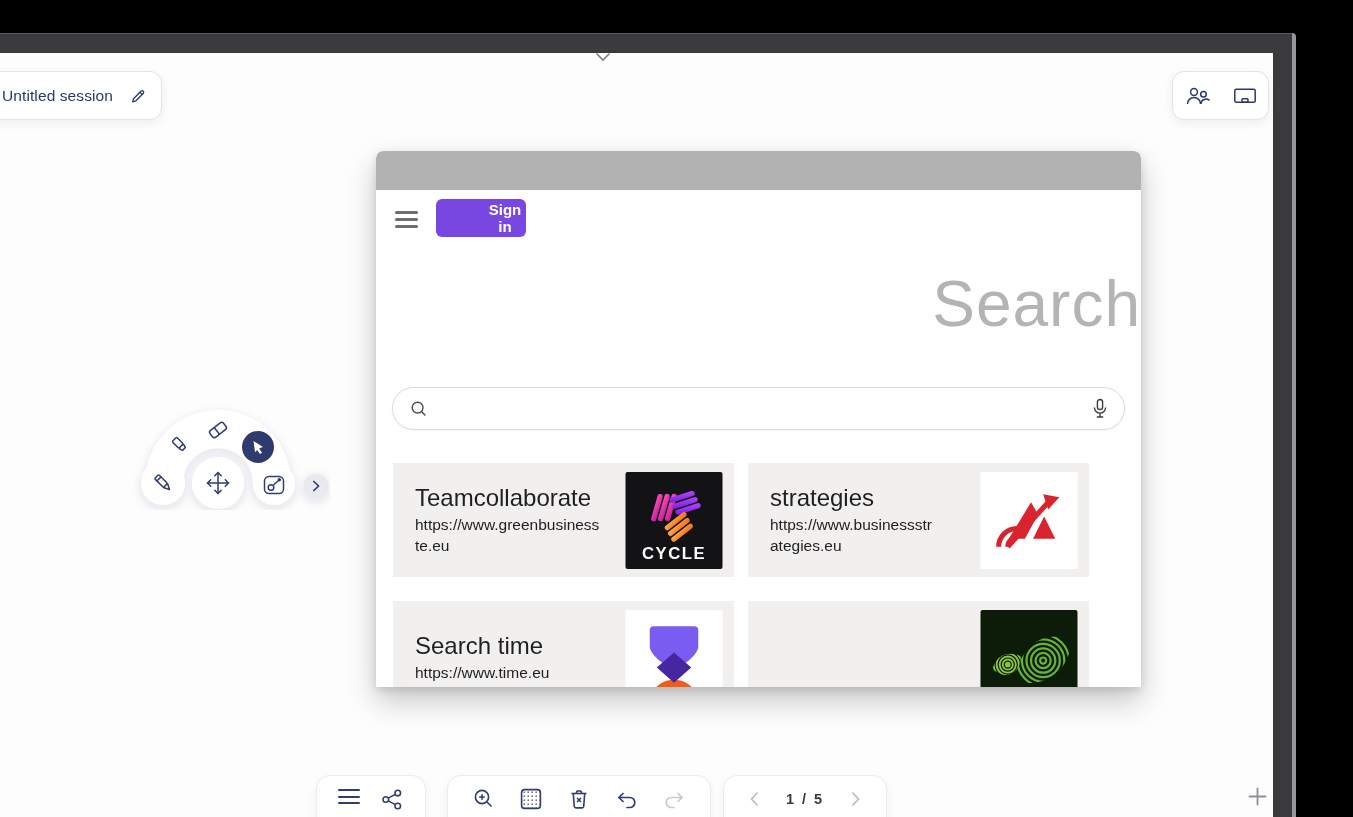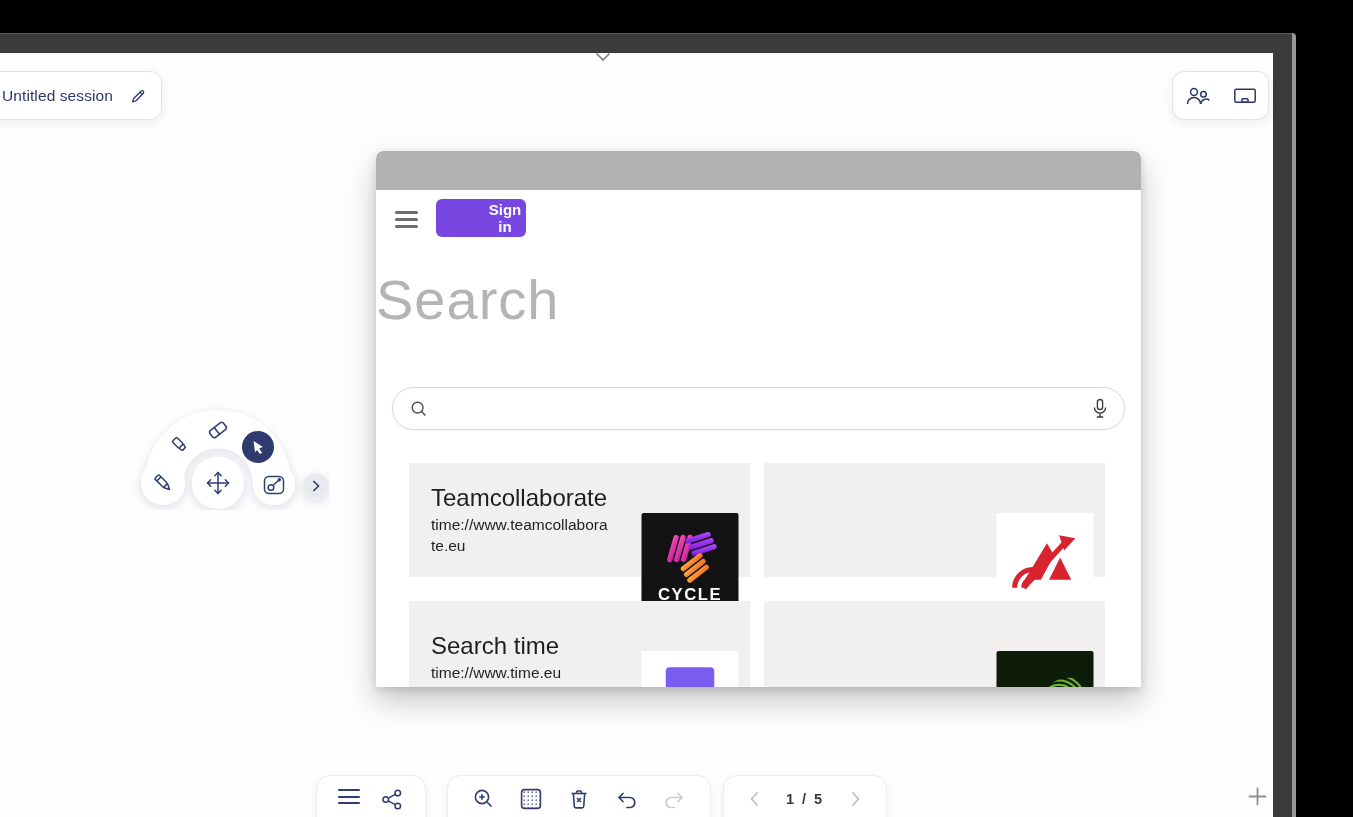--- a/index.html
+++ b/index.html
@@ -47,42 +47,42 @@
   }
   .titlebar { position:absolute; left:0; top:0; right:0; height:39px; background:#b2b2b2; border-radius:7px 7px 0 0; }
   .b-menu { position:absolute; left:19px; top:60px; width:23px; cursor:pointer; }
   .b-menu i { display:block; height:2.5px; background:#6e6e6e; border-radius:2px; margin-bottom:4.5px; }
   .signin {
     position:absolute; left:60px; top:48px; width:90px; height:38px;
     background:#7847e1; border:none; border-radius:6px;
     color:#fff; font-size:15px; font-weight:600; font-family:"Liberation Sans",sans-serif;padding-left:48px;
   }
   .heading {
-    position:absolute; left:0; right:0; top:116px; text-align:left;
-    font-size:56px; font-weight:300; color:#b4b4b4; letter-spacing:1px;
+    position:absolute; left:0; right:0; top:116px; text-align:right;
+    font-size:64px; font-weight:300; color:#b4b4b4; letter-spacing:1px;
   }
   .searchbar {
     position:absolute; left:16px; top:236px; width:733px; height:43px;
     border:1.5px solid #dadada; border-radius:22px; background:#fff;
     display:flex; align-items:center; padding:0 15px 0 16px;
     box-shadow:0 1px 3px rgba(0,0,0,.04);
   }
   .searchbar input { flex:1; border:none; outline:none; font-size:16px; margin:0 10px; background:transparent; }
   .tiles {
-    position:absolute; left:33px; top:312px; width:696px;
+    position:absolute; left:17px; top:312px; width:696px;
     display:grid; grid-template-columns:341px 341px; column-gap:14px; row-gap:24px;
   }
   .tile { position:relative; height:114px; background:#f1f0ee; }
   .tile-text {
     position:absolute; left:22px; top:0; bottom:0; width:208px;
     display:flex; flex-direction:column; justify-content:center;
   }
   .tile-title { font-size:24px; color:#1f1f21; margin-bottom:3px; }
   .tile-url span { display:block; font-size:15.5px; color:#1f1f21; line-height:1.3; }
-  .tile-logo { position:absolute; right:10px; top:9px; width:100px; height:97px;margin-top:41px; }
+  .tile-logo { position:absolute; right:10px; top:9px; width:100px; height:97px; }
 
   
   .toolcard {
     position:absolute; top:775px; height:60px; background:#fff;
     border:1px solid #ececf0; border-radius:14px;
     box-shadow:0 4px 10px rgba(40,40,60,.06);
     display:flex; align-items:center; justify-content:space-evenly;
     padding-bottom:12px;
   }
   .tc1 { left:316px; width:110px; }
@@ -161,21 +161,21 @@
       </svg>
     </span>
   </div>
 
   <div class="tiles">
 
     <div class="tile">
       <div class="tile-text">
         <div class="tile-title">Teamcollaborate</div>
         <div class="tile-url">
-          <span>time://www.teamcollabora</span>
+          <span>https://www.greenbusiness</span>
             <span>te.eu</span>
         </div>
       </div>
       <div class="tile-logo">
         <svg width="100" height="97" viewBox="0 0 96 96">
           <defs>
             <linearGradient id="gMag" x1="0" y1="0" x2="1" y2="1">
                 <stop offset="0" stop-color="#ff4fb8"></stop>
                 <stop offset="1" stop-color="#c3199c"></stop>
               </linearGradient>
@@ -204,40 +204,47 @@
             <rect x="-13" y="-8" width="26" height="5" rx="2.5" fill="url(#gOra)"></rect>
             <rect x="-14" y="-1.5" width="26" height="5" rx="2.5" fill="url(#gOra)"></rect>
             <rect x="-15" y="5" width="26" height="5" rx="2.5" fill="url(#gOra)"></rect>
           </g>
           <text x="48" y="86" text-anchor="middle" font-family="Liberation Sans, sans-serif" font-size="16.5" font-weight="700" letter-spacing="1.5" fill="#ffffff">CYCLE</text>
         </svg>
       </div>
     </div>
 
     <div class="tile">
+      <div class="tile-text">
+        <div class="tile-title">strategies</div>
+        <div class="tile-url">
+          <span>https://www.businessstr</span>
+            <span>ategies.eu</span>
+        </div>
+      </div>
       <div class="tile-logo">
         <svg width="100" height="97" viewBox="0 0 96 96">
           <rect width="96" height="96" fill="#ffffff"></rect>
           <g fill="#d9232e">
             <path d="M28 66 L50 30 L57 42 L44 66 Z"></path>
             <path d="M52 66 L63 44 L74 66 Z"></path>
             <path d="M62 22 L78 25 L67 37 Z"></path>
           </g>
           <path d="M27 74 L67 30" stroke="#d9232e" stroke-width="5"></path>
           <path d="M18 74 A 18 18 0 0 1 36 56" fill="none" stroke="#d9232e" stroke-width="5"></path>
           <path d="M27 74 A 9 9 0 0 1 36 65" fill="none" stroke="#d9232e" stroke-width="5"></path>
         </svg>
       </div>
     </div>
 
     <div class="tile">
       <div class="tile-text">
         <div class="tile-title">Search time</div>
         <div class="tile-url">
-          <span>time://www.time.eu</span>
+          <span>https://www.time.eu</span>
             <span></span>
         </div>
       </div>
       <div class="tile-logo">
         <svg width="100" height="97" viewBox="0 0 96 96">
           <rect width="96" height="96" fill="#ffffff"></rect>
           <path d="M28 16 h40 q4 0 4 4 v16 c0 8 -14 18 -24 24 c-10 -6 -24 -16 -24 -24 v-16 q0 -4 4 -4 Z" fill="#7a5cf0"></path>
           <path d="M26 96 v-8 c0 -11 10 -19 22 -19 c12 0 22 8 22 19 v8 Z" fill="#f25c19"></path>
           <path d="M48 42 L65 57 L48 72 L31 57 Z" fill="#46279f"></path>
         </svg>

